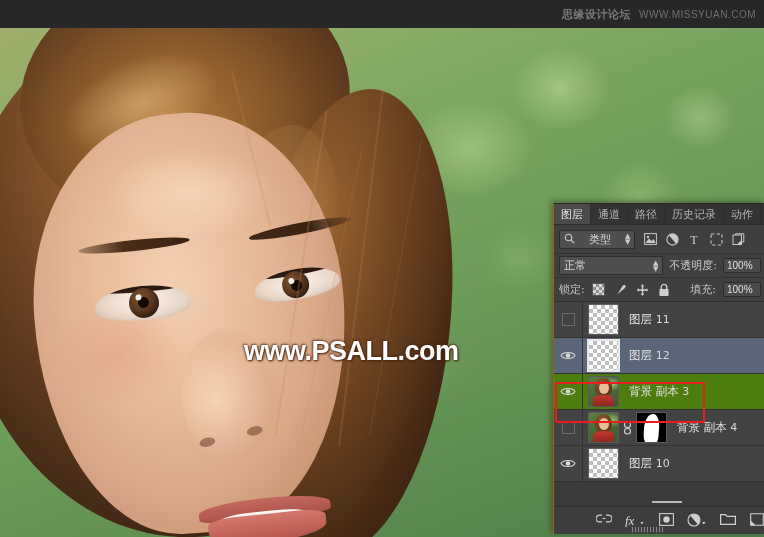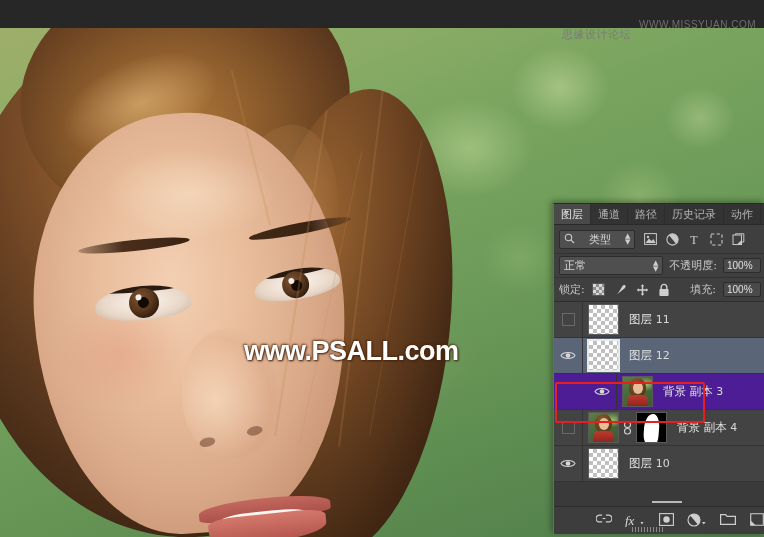--- a/index.html
+++ b/index.html
@@ -76,21 +76,21 @@
     background:linear-gradient(180deg,#d4786c,#b3544c);}
   .teeth{position:absolute;left:22px;top:13px;width:84px;height:12px;border-radius:40%;
     background:linear-gradient(180deg,#fdfaf6,#e4d8cf);}
   .chin-sh{position:absolute;left:150px;top:505px;width:190px;height:40px;border-radius:50%;
     background:radial-gradient(ellipse,rgba(180,120,90,.25),rgba(180,120,90,0) 70%);}
   .strand{position:absolute;background:rgba(190,140,80,.55);border-radius:2px;}
   
   .topbar{position:absolute;left:0;top:0;width:764px;height:28px;background:#272727;}
   .wm-top{position:absolute;top:7px;right:8px;display:flex;align-items:center;gap:8px;
     font-size:10px;color:#6f6f6f;letter-spacing:.5px;}
-  .wm-top .cn{font-family:"DejaVu Sans",sans-serif;font-weight:normal;font-size:11px;color:#7a7a7a;margin-top:20px;}
+  .wm-top .cn{font-family:"DejaVu Sans",sans-serif;font-weight:bold;font-size:11px;color:#7a7a7a;}
   .wm-center{position:absolute;left:244px;top:336px;font-size:27px;font-weight:bold;
     color:#ffffff;letter-spacing:-.5px;
     text-shadow:0 0 3px rgba(90,50,20,.9),1px 1px 2px rgba(60,30,10,.9),-1px -1px 2px rgba(60,30,10,.55);}
 
   
   #panel{position:absolute;left:553px;top:203px;width:211px;height:330px;
     background:#3a3a3a;border-left:1px solid #a16207;border-top:1px solid #2a2a2a;
     box-shadow:-2px -2px 6px rgba(0,0,0,.35);color:#c8c8c8;font-size:11px;}
   .tabs{display:flex;height:20px;background:#333333;border-bottom:1px solid #2a2a2a;}
   .tab{display:flex;align-items:center;padding:0 7px;height:20px;font-size:11px;color:#b4b4b4;
@@ -119,21 +119,21 @@
   .lockicons{display:flex;align-items:center;gap:9px;}
   .lockicon{width:13px;height:13px;display:flex;align-items:center;justify-content:center;color:#c5c5c5;}
   .checker{width:11px;height:11px;
     background-image:linear-gradient(45deg,#8f8f8f 25%,transparent 25%,transparent 75%,#8f8f8f 75%),
       linear-gradient(45deg,#8f8f8f 25%,#d8d8d8 25%,#d8d8d8 75%,#8f8f8f 75%);
     background-size:6px 6px;background-position:0 0,3px 3px;border:1px solid #555;}
   
   .layers{background:#434343;}
   .lrow{display:flex;align-items:center;height:35px;border-bottom:1px solid #333;position:relative;}
   .lrow.sel{background:#5a6678;}
-  .lrow.highlight{background:#4c1d95;padding-left:34px;}
+  .lrow.highlight{background:#4d7c0f;}
   .eyecell{width:28px;display:flex;align-items:center;justify-content:center;height:100%;
     border-right:1px solid #333;}
   .eye-ico{width:16px;height:11px;}
   .eye-off{width:11px;height:11px;border:1px solid #6a6a6a;background:transparent;}
   .thumb{width:29px;height:29px;margin-left:5px;flex:none;border:1px solid #5a5a5a;
     background-image:linear-gradient(45deg,#bfbfbf 25%,transparent 25%,transparent 75%,#bfbfbf 75%),
       linear-gradient(45deg,#bfbfbf 25%,#ffffff 25%,#ffffff 75%,#bfbfbf 75%);
     background-size:8px 8px;background-position:0 0,4px 4px;}
   .thumb.selected{outline:2px solid #e8e8e8;outline-offset:-1px;border-color:#ffffff;}
   .thumb-photo{position:relative;overflow:hidden;background:

